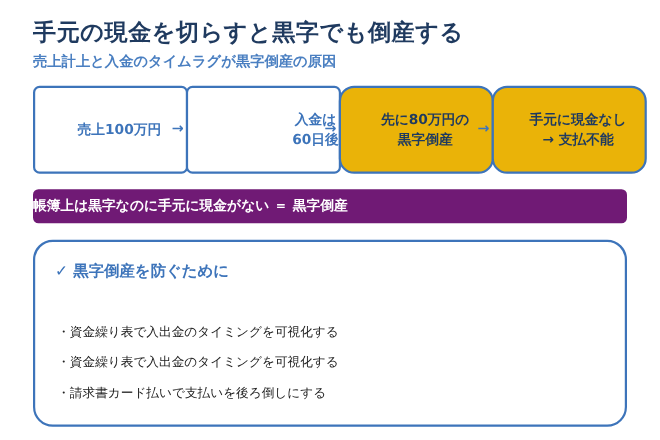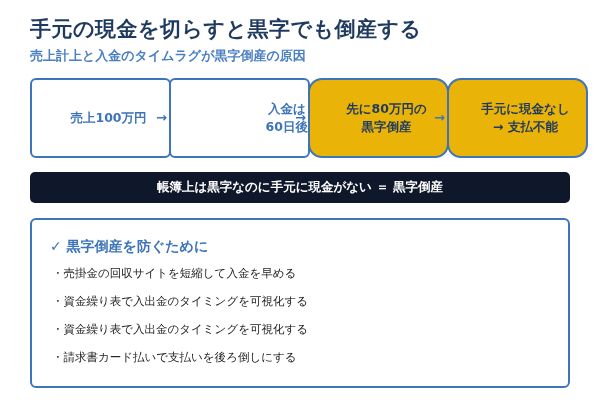--- a/index.html
+++ b/index.html
@@ -4,22 +4,22 @@
 <style>
   html,body{margin:0;padding:0;}
   body{width:600px;height:400px;background:#ffffff;font-family:"DejaVu Sans","Liberation Sans",sans-serif;position:relative;overflow:hidden;}
   .title{position:absolute;left:30px;top:15px;font-size:21px;font-weight:bold;color:#1f3a5f;letter-spacing:0.5px;white-space:nowrap;}
   .subtitle{position:absolute;left:30px;top:47px;font-size:13px;font-weight:bold;color:#4a7fc1;white-space:nowrap;}
   .step{position:absolute;top:78px;width:121px;height:76px;border:2px solid #3d74ba;border-radius:6px;box-sizing:content-box;display:flex;align-items:center;justify-content:center;text-align:center;font-size:12.5px;font-weight:bold;line-height:18px;padding-left:16px;}
   .step.light{background:#ffffff;color:#3d74ba;}
   .step.tinted{background:#eab308;color:#1f3a5f;border-radius:14px;}
   .step .l{display:block;white-space:nowrap;}
   .arrow{position:absolute;top:110px;font-size:13px;color:#3d74ba;font-weight:bold;width:15px;text-align:center;}
-  .banner{position:absolute;left:30px;top:172px;width:540px;height:31px;background:#0f172a;border-radius:5px;color:#ffffff;font-size:12.5px;font-weight:bold;display:flex;align-items:center;justify-content:center;white-space:nowrap;}
-  .tips{position:absolute;left:30px;top:218px;width:536px;height:166px;border:2px solid #3d74ba;border-radius:6px;background:#fff;}
+  .banner{position:absolute;left:30px;top:172px;width:540px;height:31px;background:#701a75;border-radius:5px;color:#ffffff;font-size:12.5px;font-weight:bold;display:flex;align-items:center;justify-content:flex-start;white-space:nowrap;}
+  .tips{position:absolute;left:30px;top:218px;width:536px;height:166px;border:2px solid #3d74ba;border-radius:18px;background:#fff;}
   .tips-head{position:absolute;left:18px;top:18px;font-size:14px;font-weight:bold;color:#3d74ba;white-space:nowrap;}
   .tip{position:absolute;left:20px;font-size:11.5px;color:#222;white-space:nowrap;}
 </style>
 </head>
 <body>
 
 <div class="title">手元の現金を切らすと黒字でも倒産する</div>
 <div class="subtitle">売上計上と入金のタイムラグが黒字倒産の原因</div>
 
 <div class="step light" style="left:30px;">
@@ -51,17 +51,16 @@
       <span class="l">→ 支払不能</span>
     </div>
 </div>
 
 <div class="banner">
   <span>帳簿上は黒字なのに手元に現金がない ＝ 黒字倒産</span>
 </div>
 
 <div class="tips">
   <div class="tips-head">✓ 黒字倒産を防ぐために</div>
-  <div class="tip" style="top:46px;">・売掛金の回収サイトを短縮して入金を早める</div>
   <div class="tip" style="top:74px;text-align:right;">・資金繰り表で入出金のタイミングを可視化する</div>
   <div class="tip" style="top:102px;">・資金繰り表で入出金のタイミングを可視化する</div>
   <div class="tip" style="top:130px;text-align:center;">・請求書カード払いで支払いを後ろ倒しにする</div>
 </div>
 
 </body></html>

